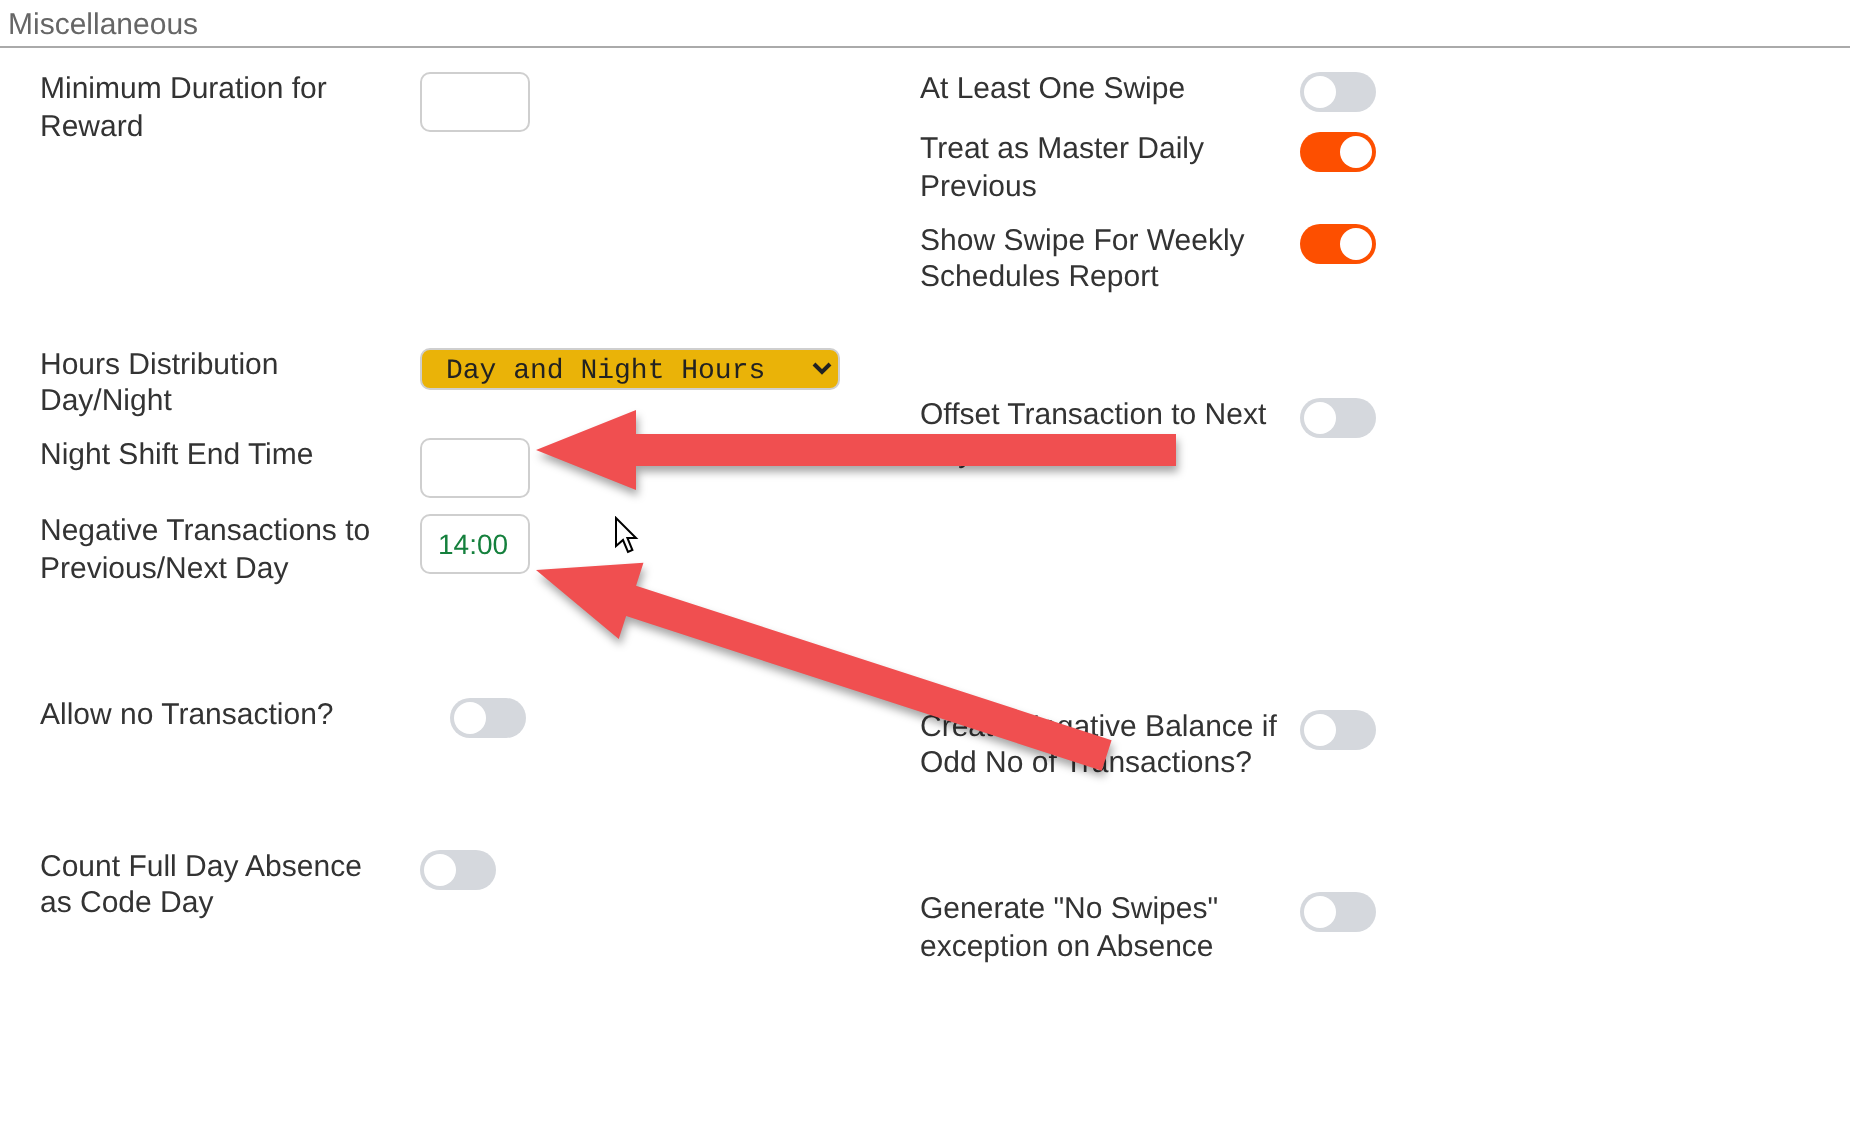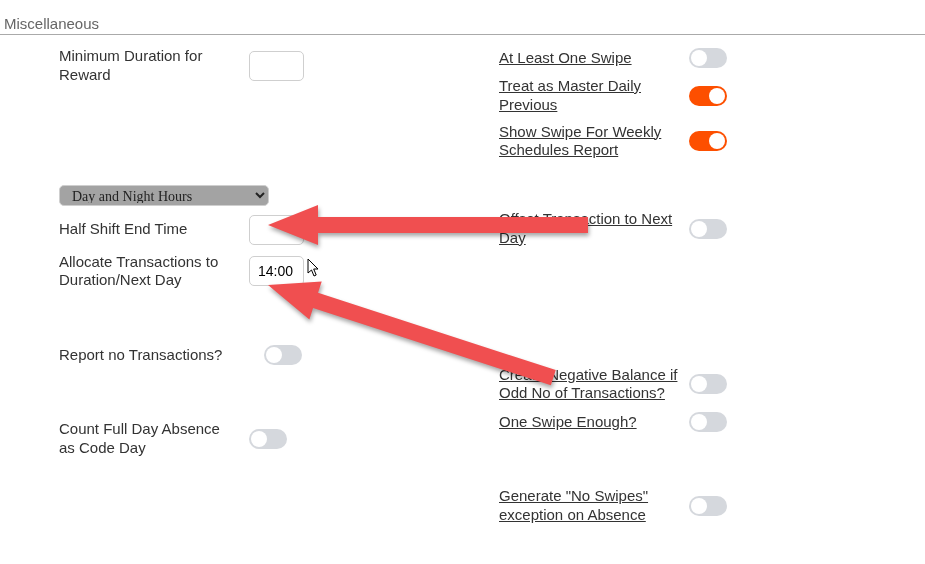--- a/index.html
+++ b/index.html
@@ -16,70 +16,69 @@
     width:925px;
     height:564px;
     background:var(--page-bg);
     font-family:"Segoe UI", Arial, sans-serif;
     font-size:15px;
     color:var(--text);
     position:relative;
     overflow:hidden;
   }
   .section-title{
-    padding:15px 4px 0 4px;
+    padding:4px 4px 0 4px;
     font-size:15px;
     color:#666;
   }
   hr.section-rule{
     border:none;
     border-top:1px solid #aaa;
     margin:2px 0 8px 0;
   }
   .columns{
     display:flex;
     width:100%;
     padding:0 0 0 20px;
   }
   .col-left{width:440px;}
   .col-right{flex:1;}
   .row{
     display:flex;
-    align-items:center;
+    align-items:flex-start;
     min-height:30px;
     padding:4px 0;
-    margin-left:39px;
   }
   .label{
     width:190px;
     padding-right:10px;
     line-height:1.25;
   }
-  .col-right .label{width:190px;text-decoration:underline;}
+  .col-right .label{width:190px;}
   .ctrl{flex:0 0 auto;}
   input.text{
     width:55px;
     height:30px;
     border:1px solid var(--border);
     border-radius:5px;
     padding:2px 8px;
     font-size:14px;
     font-family:inherit;
-    color:#000000;
+    color:#15803d;
   }
   input.text.sm{width:55px;}
   select.sel{
     width:210px;
     height:21px;
     border:1px solid var(--border);
     border-radius:5px;
     padding:2px 8px;
     font-size:14px;
-    font-family:Liberation Serif, serif;
-    background:#a3a3a3;
+    font-family:Liberation Mono, monospace;
+    background:#eab308;
     color:#222;
   }
   .toggle{
     width:38px;
     height:20px;
     border-radius:20px;
     background:var(--toggle-off);
     position:relative;
     cursor:pointer;
   }
@@ -124,46 +123,47 @@
     <div class="row">
       <div class="label">Minimum Duration for Reward</div>
       <div class="ctrl">
         <input class="text sm" value="" style="">
       </div>
     </div>
 
     <div style="height:92px"></div>
 
     <div class="row">
+      <div class="label">Hours Distribution Day/Night</div>
       <div class="ctrl">
         <select class="sel">
           <option>Day and Night Hours</option>
         </select>
       </div>
     </div>
 
     <div class="row">
-      <div class="label">Half Shift End Time</div>
+      <div class="label">Night Shift End Time</div>
       <div class="ctrl">
         <input class="text sm" value="" style="">
       </div>
     </div>
 
     <div class="row">
-      <div class="label">Allocate Transactions to Duration/Next Day</div>
+      <div class="label">Negative Transactions to Previous/Next Day</div>
       <div class="ctrl">
         <input class="text sm" value="14:00" style="">
       </div>
     </div>
 
     <div class="spacer"></div>
 
 
     <div class="row">
-      <div class="label" style="width:205px">Report no Transactions?</div>
+      <div class="label" style="width:205px">Allow no Transaction?</div>
       <div class="ctrl">
         <div class="toggle">
             <div class="knob"></div>
           </div>
       </div>
     </div>
 
     <div class="spacer"></div>
 
     <div class="row">
@@ -223,28 +223,20 @@
 
     <div class="row">
       <div class="label">Create Negative Balance if Odd No of Transactions?</div>
       <div class="ctrl">
         <div class="toggle">
             <div class="knob"></div>
           </div>
       </div>
     </div>
 
-    <div class="row">
-      <div class="label">One Swipe Enough?</div>
-      <div class="ctrl">
-        <div class="toggle">
-            <div class="knob"></div>
-          </div>
-      </div>
-    </div>
 
     <div class="spacer"></div>
 
     <div class="row">
       <div class="label">Generate "No Swipes" exception on Absence</div>
       <div class="ctrl">
         <div class="toggle">
             <div class="knob"></div>
           </div>
       </div>

